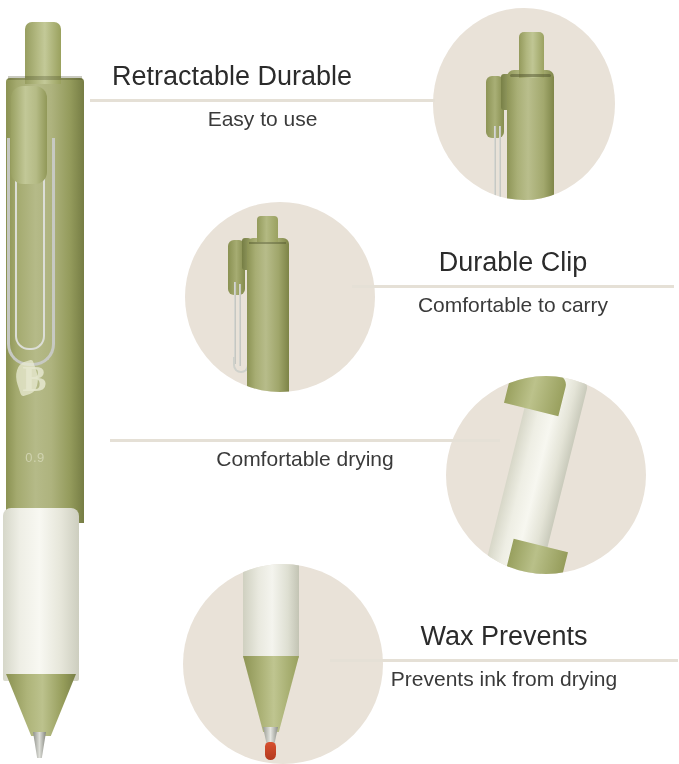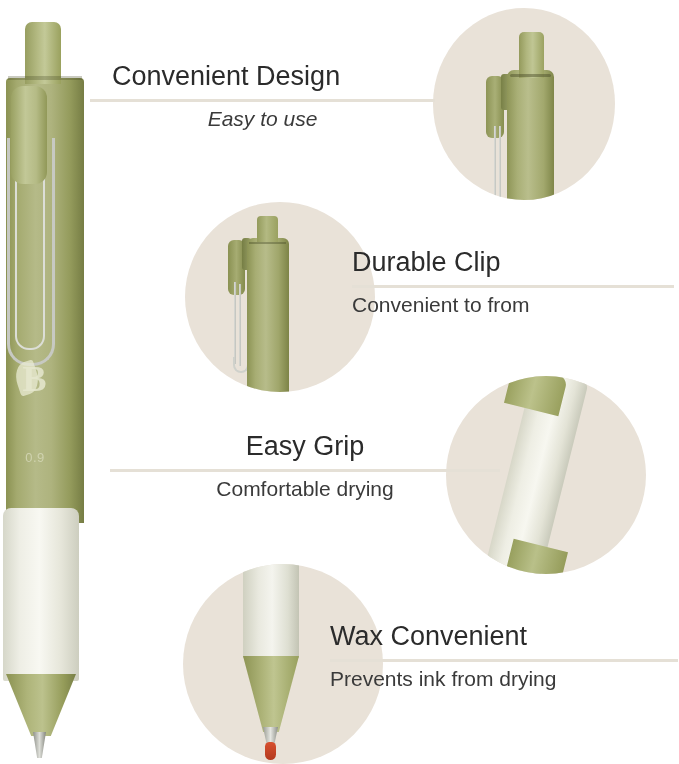--- a/index.html
+++ b/index.html
@@ -266,27 +266,27 @@
     background: #e5e0d6;
     margin: 7px 0 4px 0;
   }
   .callout .subtitle {
     font-size: 21px;
     font-weight: 300;
     color: #3a3a3a;
     line-height: 1.2;
   }
   .align-right .title,
-  .align-right .subtitle { text-align: left; }
+  .align-right .subtitle { text-align: center; }
   .align-center .title,
   .align-center .subtitle { text-align: center; }
 
   #callout-retractable { left: 90px; top: 62px; width: 345px; }
   #callout-retractable .title { text-align: left; padding-left: 22px; }
-  #callout-retractable .subtitle { text-align: center; font-style: italic; }
+  #callout-retractable .subtitle { text-align: center; }
 
   #callout-clip { left: 352px; top: 248px; width: 322px; }
   #callout-wax   { left: 330px; top: 622px; width: 348px; }
 
   #callout-grip { left: 110px; top: 432px; width: 390px; }
   #callout-grip .title { text-align: center; }
   #callout-grip .subtitle { text-align: center; }
 </style>
 </head>
 <body>
@@ -344,36 +344,35 @@
     <div class="clip-anchor"></div>
     <div class="pen-leaf"></div>
     <div class="pen-logo">B</div>
     <div class="pen-size">0.9</div>
     <div class="pen-grip"></div>
     <div class="pen-cone"></div>
     <div class="pen-tip"></div>
   </div>
 
   <div class="callout" id="callout-retractable">
-    <div class="title">Convenient Design</div>
+    <div class="title">Retractable Durable</div>
     <div class="rule"></div>
     <div class="subtitle">Easy to use</div>
   </div>
 
   <div class="callout align-right" id="callout-clip">
     <div class="title">Durable Clip</div>
     <div class="rule"></div>
-    <div class="subtitle">Convenient to from</div>
+    <div class="subtitle">Comfortable to carry</div>
   </div>
 
   <div class="callout align-center" id="callout-grip">
-    <div class="title">Easy Grip</div>
     <div class="rule"></div>
     <div class="subtitle">Comfortable drying</div>
   </div>
 
   <div class="callout align-right" id="callout-wax">
-    <div class="title">Wax Convenient</div>
+    <div class="title">Wax Prevents</div>
     <div class="rule"></div>
     <div class="subtitle">Prevents ink from drying</div>
   </div>
 
 </div>
 
 </body></html>

